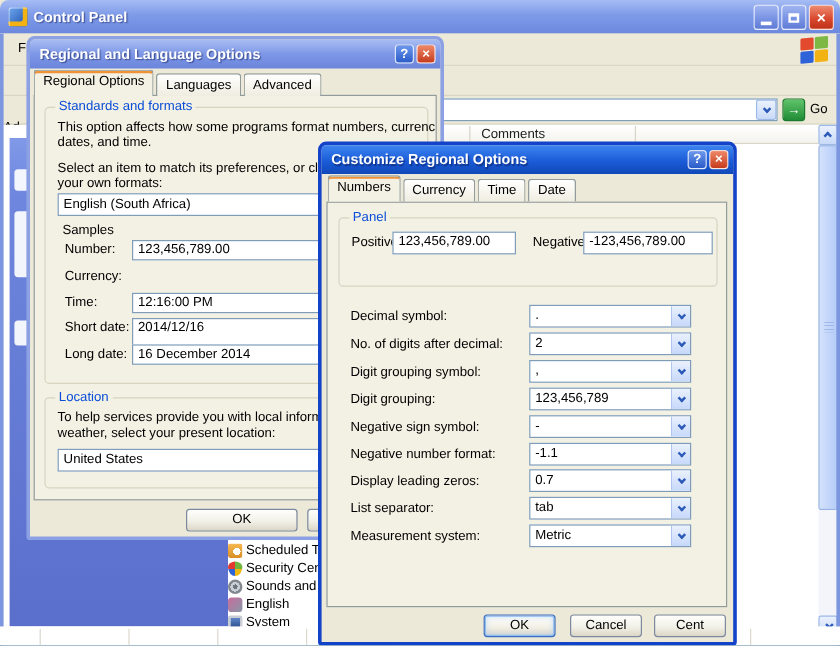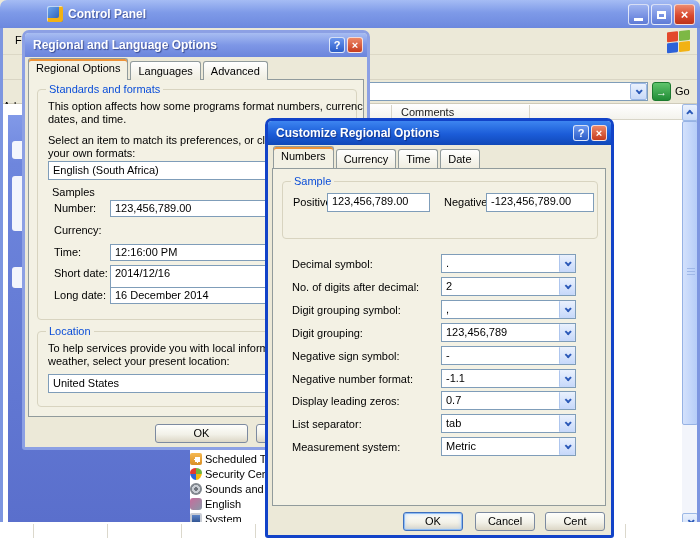--- a/index.html
+++ b/index.html
@@ -5,21 +5,21 @@
   * { margin:0; padding:0; box-sizing:border-box; }
   html,body { background:#3A6EA5; }
   body { font-family:"Liberation Sans", sans-serif; font-size:11px; color:#000; }
 
   .screen { position:relative; width:700px; height:538px; overflow:hidden;
             background:#ECE9D8; }
 
   
   .cp-titlebar { position:absolute; left:0; top:0; width:700px; height:28px;
     background:linear-gradient(180deg,#A5BCF4 0%,#7E9AE8 45%,#6C88DE 100%);
-    border-radius:7px 7px 0 0; display:flex; align-items:center;padding-left:40px; }
+    border-radius:7px 7px 0 0; display:flex; align-items:center; }
   .cp-appicon { width:16px; height:16px; margin:0 5px 0 7px; border-radius:2px;
     background:linear-gradient(135deg,#6FA8F0 0%,#1D4FA8 100%);
     box-shadow:inset 1px 1px 0 rgba(255,255,255,.6), inset -4px -4px 0 #F2B214; }
   .cp-title { color:#fff; font-weight:bold; font-size:12px; text-shadow:1px 1px 1px rgba(10,20,80,.5); }
   .winbtns { position:absolute; right:5px; top:4px; display:flex; gap:2px; }
   .winbtn { width:21px; height:21px; border-radius:3px; border:1px solid rgba(255,255,255,.75);
     background:linear-gradient(180deg,#9FB4F0 0%,#7690E2 60%,#5F7BD6 100%);
     display:flex; align-items:center; justify-content:center; color:#fff; font-weight:bold; }
   .winbtn.close { background:linear-gradient(180deg,#ED8A70 0%,#D9492F 55%,#BE3318 100%); }
   .glyph-min { display:block; width:9px; height:3px; background:#fff; margin-top:10px; }
@@ -330,21 +330,21 @@
     <div class="tabs" style="left:5px">
       <span class="tab active">Numbers</span>
       <span class="tab">Currency</span>
       <span class="tab">Time</span>
       <span class="tab">Date</span>
     </div>
 
     <div class="page" style="left:4px;top:47px;width:334px;height:338px">
 
       <div class="group" style="left:9px;top:12px;width:316px;height:58px">
-        <span class="gcap">Sample</span>
+        <span class="gcap">Panel</span>
         <span class="lbl" style="left:10px;top:14px">Positive:</span>
         <span class="tb" style="left:44px;top:11px;width:103px;height:19px">123,456,789.00</span>
         <span class="lbl" style="left:161px;top:14px">Negative:</span>
         <span class="tb" style="left:203px;top:11px;width:108px;height:19px">-123,456,789.00</span>
       </div>
 
       <span class="lbl" style="left:19px;top:89px">Decimal symbol:</span>
       <div class="combo" style="left:168px;top:85px;width:135px">
         <span class="combo-val">.</span>
         <span class="combo-btn">

